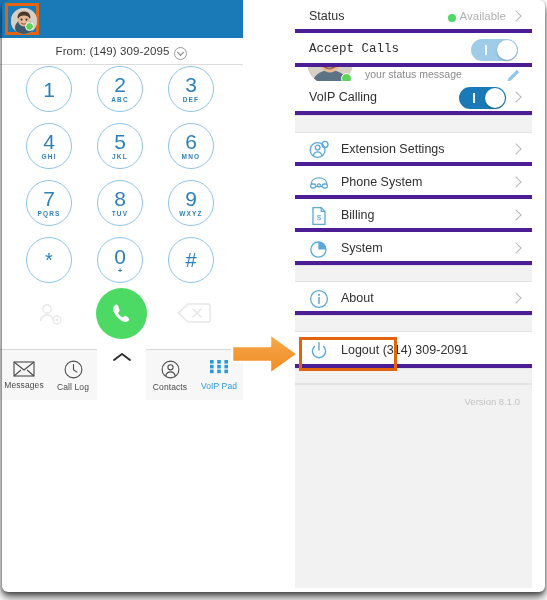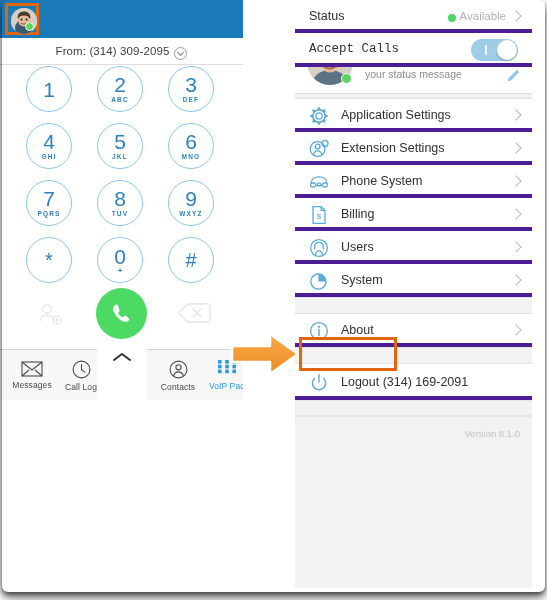--- a/index.html
+++ b/index.html
@@ -80,21 +80,20 @@
   .backspace-icon{position:absolute;right:32px;top:14px;width:34px;height:22px;opacity:.85;}
 
   .tabbar{
     position:absolute;left:0;top:349px;width:243px;height:51px;
     background:#f7f7f7;border-top:1px solid #d6d6d6;
   }
   .tab{
     position:absolute;top:0;height:51px;width:48px;
     display:flex;flex-direction:column;align-items:center;justify-content:center;
     cursor:pointer;
-    padding-left:8px;
   }
   .tab .tlabel{font-size:8.5px;color:#4a4a4a;margin-top:3px;letter-spacing:.1px;}
   .tab.active .tlabel{color:#2b9ad9;}
   .tab-center{
     position:absolute;left:97px;top:-11px;width:49px;height:62px;background:#fff;
     border-radius:5px 5px 0 0;display:flex;align-items:center;justify-content:flex-start;
     padding-top:12px;box-sizing:border-box;flex-direction:column;cursor:pointer;
   }
 
   
@@ -193,21 +192,21 @@
             <ellipse cx="10.5" cy="11.6" rx="1" ry="1.1" fill="#2b2b2b"></ellipse>
             <ellipse cx="15.5" cy="11.6" rx="1" ry="1.1" fill="#2b2b2b"></ellipse>
             <path d="M10.3 15.3c1.7 1.1 3.7 1.1 5.4 0" stroke="#9b6a55" stroke-width="1.1" fill="none" stroke-linecap="round"></path>
           </svg>
         </div>
         <div class="presence-dot"></div>
       </div>
     </div>
 
     <div class="from-row">
-      <span class="from-text">From: (314) 309-2095</span>
+      <span class="from-text">From: (149) 309-2095</span>
       <span class="from-chev"></span>
     </div>
 
     <div class="keypad">
 
     <div class="key" style="left: 26px; top: 0px;">
           <span class="digit">1</span>
         </div>
         <div class="key" style="left: 97px; top: 0px;">
           <span class="digit">2</span>
@@ -365,34 +364,31 @@
     <div class="row" style="height:34px;font-family:Liberation Mono, monospace;">
       <span class="rlabel">Accept Calls</span>
       <span class="switch on-light" style="right:14px;">
         <span class="bar"></span>
         <span class="knob"></span>
       </span>
     </div>
 
     <div class="gap"></div>
 
+    <div class="row" style="height:34px;">
+      <span class="rlabel">VoIP Calling</span>
+      <span class="switch on-dark with-chev">
+        <span class="bar"></span>
+        <span class="knob"></span>
+      </span>
+      <span class="chev"></span>
+    </div>
 
     <div class="gap" style="height:18px;"></div>
 
-    <div class="row icon-row">
-      <svg class="ricon" viewBox="0 0 20 20">
-        <g fill="none" stroke="#5aa9d6" stroke-width="1.3">
-          <circle cx="10" cy="10" r="3.2"></circle>
-          <path d="M10 1.6l1.3 1.9h-2.6zM10 18.4l-1.3-1.9h2.6zM1.6 10l1.9-1.3v2.6zM18.4 10l-1.9 1.3V8.7zM4.1 4.1l2.3.3-1.9 1.9zM15.9 15.9l-2.3-.3 1.9-1.9zM15.9 4.1l-.3 2.3-1.9-1.9zM4.1 15.9l.3-2.3 1.9 1.9z"></path>
-          <circle cx="10" cy="10" r="6.1"></circle>
-        </g>
-      </svg>
-      <span class="rlabel">Application Settings</span>
-      <span class="chev"></span>
-    </div>
 
     <div class="row icon-row">
       <svg class="ricon" viewBox="0 0 20 20">
         <g fill="none" stroke="#5aa9d6" stroke-width="1.3">
           <circle cx="8.6" cy="10" r="7.4"></circle>
           <circle cx="8.6" cy="7.6" r="2.4"></circle>
           <path d="M4.2 16c.6-2.8 2.2-4.2 4.4-4.2s3.8 1.4 4.4 4.2"></path>
         </g>
         <circle cx="16" cy="4.4" r="3" fill="none" stroke="#5aa9d6" stroke-width="1.3"></circle>
       </svg>
@@ -417,32 +413,20 @@
     <div class="row icon-row">
       <svg class="ricon" viewBox="0 0 20 20">
         <path d="M4 1.6h8.2L16 5.4V18.4H4z" fill="none" stroke="#5aa9d6" stroke-width="1.3"></path>
         <path d="M12.2 1.6v3.8H16" fill="none" stroke="#5aa9d6" stroke-width="1.3"></path>
         <text x="10" y="14.4" font-size="8" font-family="'Liberation Sans',sans-serif" fill="#5aa9d6" text-anchor="middle">$</text>
       </svg>
       <span class="rlabel">Billing</span>
       <span class="chev"></span>
     </div>
 
-    <div class="row icon-row">
-      <svg class="ricon" viewBox="0 0 20 20">
-        <g fill="none" stroke="#5aa9d6" stroke-width="1.3">
-          <circle cx="10" cy="10" r="8.4"></circle>
-          <path d="M5.6 9.2c0-3 2-4.8 4.4-4.8s4.4 1.8 4.4 4.8"></path>
-          <path d="M5.6 8.8v2.6M14.4 8.8v2.6"></path>
-          <path d="M6.4 16.8c.5-2.6 1.9-4 3.6-4s3.1 1.4 3.6 4"></path>
-        </g>
-      </svg>
-      <span class="rlabel">Users</span>
-      <span class="chev"></span>
-    </div>
 
     <div class="row icon-row">
       <svg class="ricon" viewBox="0 0 20 20">
         <circle cx="9.4" cy="10.6" r="7.6" fill="none" stroke="#5aa9d6" stroke-width="1.3"></circle>
         <path d="M9.4 10.6V3a7.6 7.6 0 0 1 7.6 7.6z" fill="#5aa9d6"></path>
       </svg>
       <span class="rlabel">System</span>
       <span class="chev"></span>
     </div>
 
@@ -458,21 +442,21 @@
       <span class="chev"></span>
     </div>
 
     <div class="gap" style="height:17px;"></div>
 
     <div class="row icon-row" style="height:36px;">
       <svg class="ricon" style="top:9px;" viewBox="0 0 20 20">
         <path d="M5.4 5.4a6.6 6.6 0 1 0 9.2 0" fill="none" stroke="#5aa9d6" stroke-width="1.4" stroke-linecap="round"></path>
         <path d="M10 1.8v7.2" stroke="#5aa9d6" stroke-width="1.4" stroke-linecap="round"></path>
       </svg>
-      <span class="rlabel" style="top:11px;">Logout (314) 169-2091</span>
+      <span class="rlabel" style="top:11px;">Logout (314) 309-2091</span>
     </div>
 
     <div class="gap" style="height:16px;"></div>
 
     <div class="version-area">
       <span class="version-text">Version 8.1.0</span>
     </div>
   </div>
 
   <div class="billing-highlight"></div>

